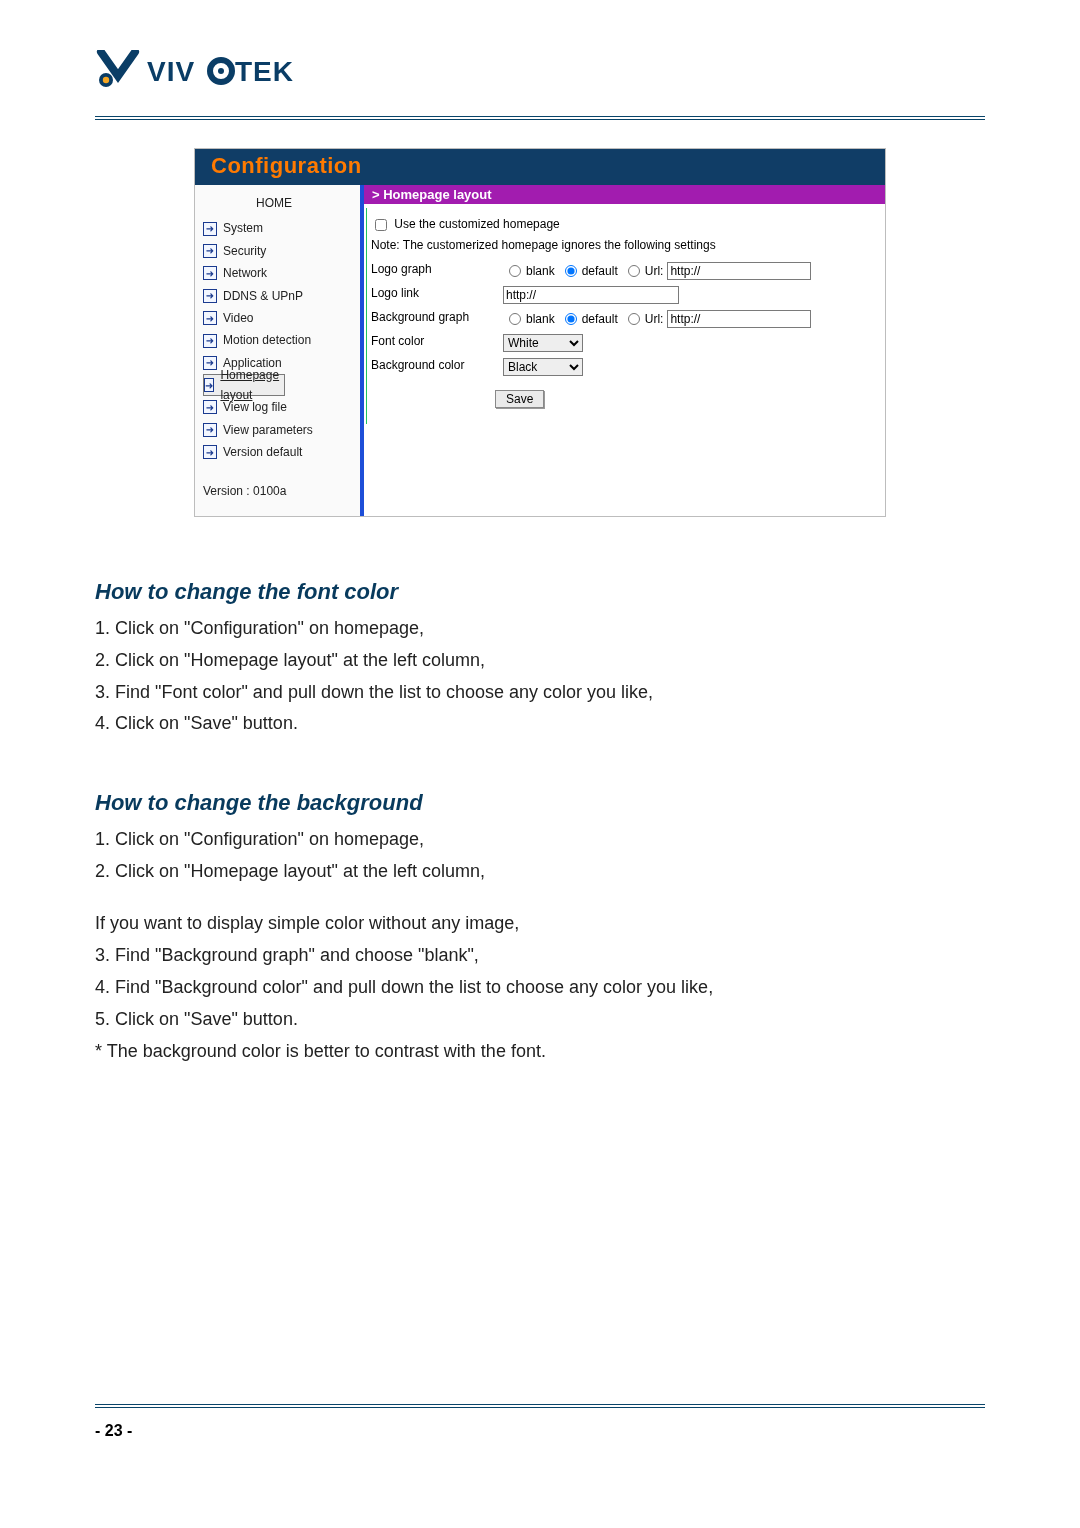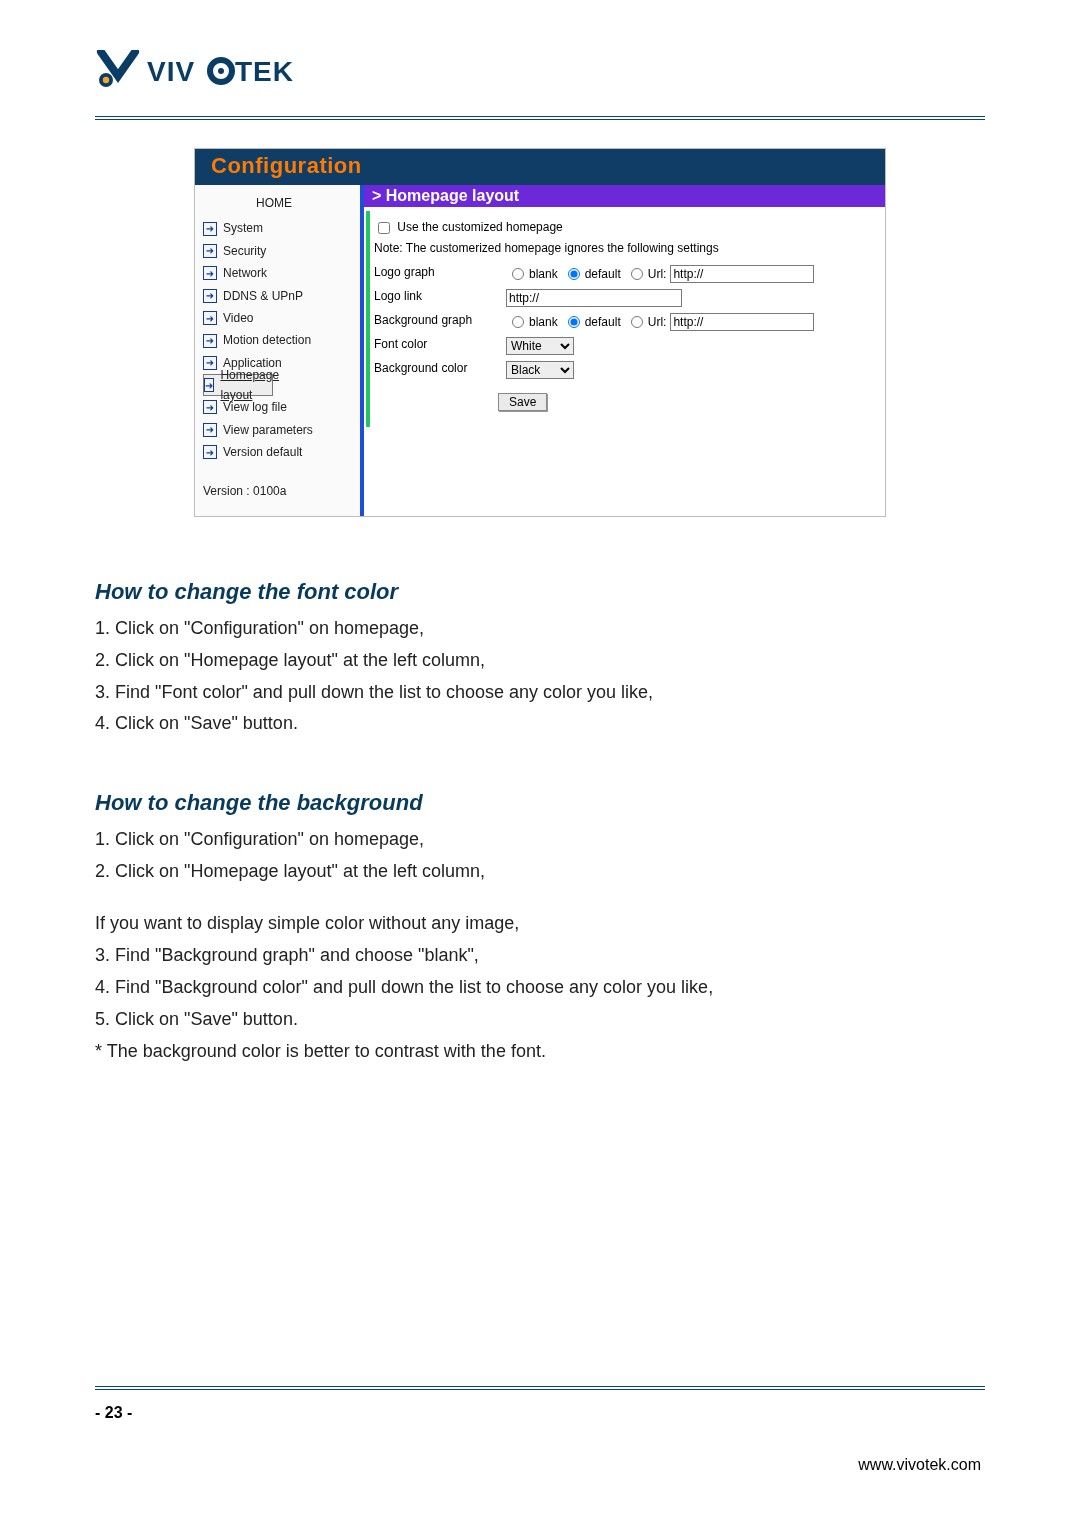--- a/index.html
+++ b/index.html
@@ -83,29 +83,29 @@
     margin-top: 18px;
     font-size: 12px;
     color: #222;
   }
   .shot-main {
     flex: 1;
     font-size: 12px;
     color: #000;
   }
   .section-hdr {
-    background: #6d28d9;
+    background: #a21caf;
     color: #fff;
     font-weight: bold;
-    font-size: 16px;
+    font-size: 13px;
     padding: 2px 8px;
   }
   .shot-form {
     padding: 8px 10px 16px 4px;
-    border-left: 4px solid #22c55e;
+    border-left: 1px solid #22c55e;
     margin: 4px 6px 0 2px;
   }
   .cb { width: 12px; height: 12px; vertical-align: middle; margin-right: 4px; }
   .note { margin: 4px 0 10px 0; }
   .frow {
     display: flex;
     align-items: flex-start;
     gap: 10px;
     margin: 4px 0 6px 0;
   }
@@ -122,21 +122,21 @@
     height: 16px;
     font-size: 12px;
     border: 1px solid #7a7a7a;
     padding: 0 2px;
   }
   .sel {
     height: 18px;
     font-size: 12px;
     border: 1px solid #7a7a7a;
     background: #eee;
-    width: 68px;
+    width: 80px;
   }
   .save-btn {
     display: inline-block;
     border: 1px solid #888;
     background: #eaeaea;
     font-size: 12px;
     padding: 1px 10px;
     margin: 8px 0 0 124px;
     box-shadow: 1px 1px 0 #999;
   }
@@ -340,16 +340,15 @@
       <p>3. Find "Background graph" and choose "blank",</p>
       <p>4. Find "Background color" and pull down the list to choose any color you like,</p>
       <p>5. Click on "Save" button.</p>
       <p>* The background color is better to contrast with the font.</p>
     </div>
   </div>
 
   <div class="footer-area">
     <hr class="bot-rule">
     <div class="page-num">- 23 -</div>
-    <div class="site-url">www.vivotek.com</div>
   </div>
 
 </div>
 
 </body></html>

